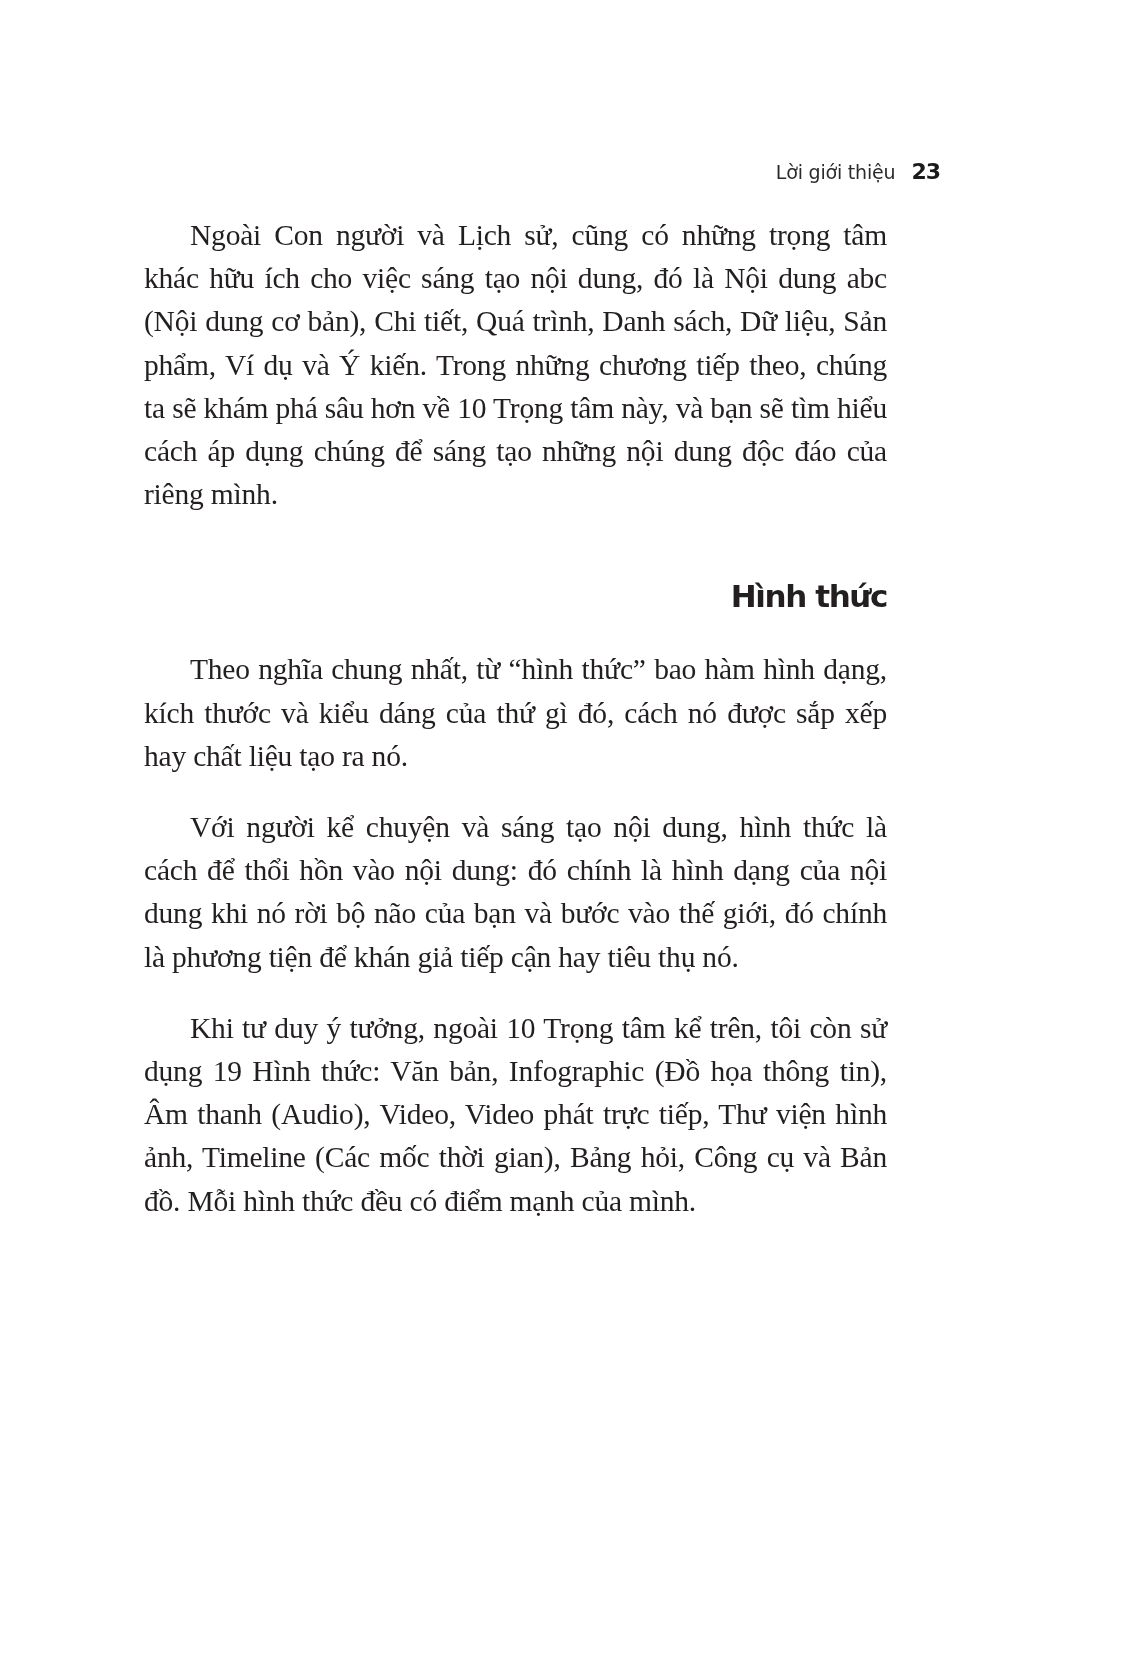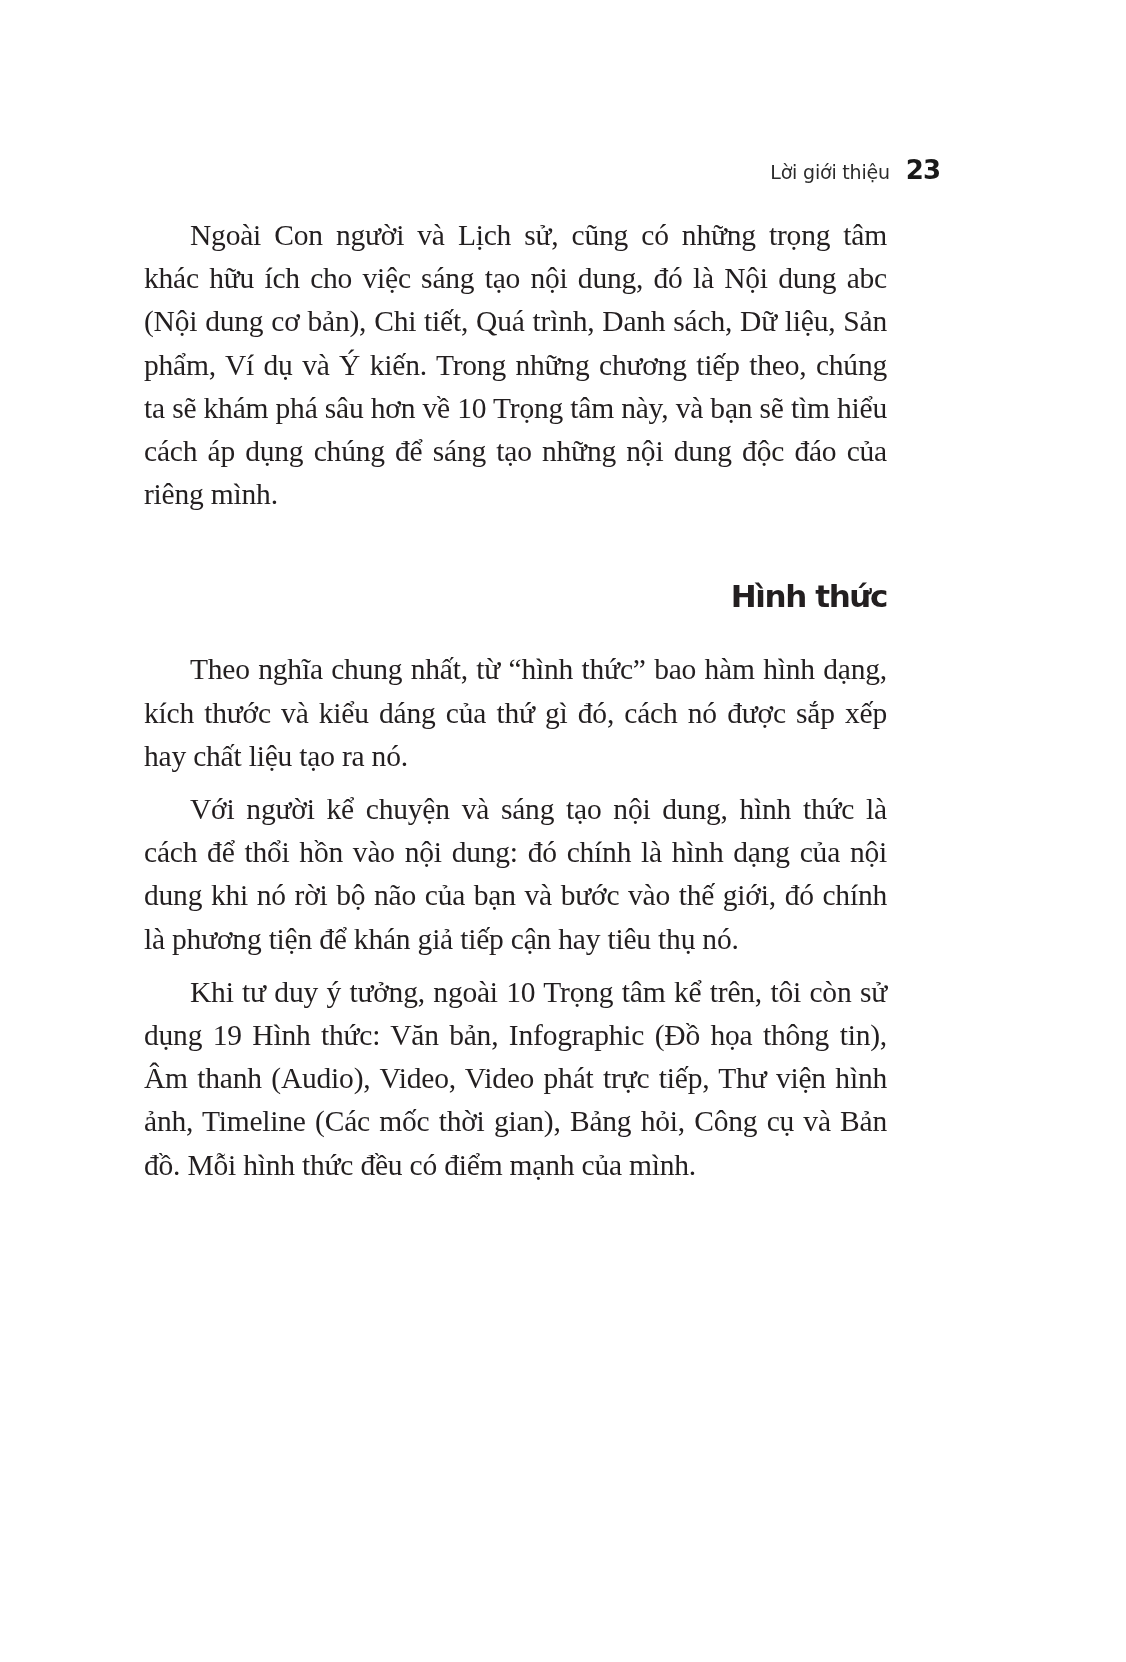--- a/index.html
+++ b/index.html
@@ -32,42 +32,42 @@
     }
     .rh-title {
       font-size: 23px;
       color: #2b2b2b;
       letter-spacing: -0.3px;
       margin-right: 20px;
     }
     .rh-page {
       font-family: "DejaVu Sans", sans-serif;
       font-weight: bold;
-      font-size: 26px;
+      font-size: 22px;
       color: #1a1a1a;
       letter-spacing: -1px;
     }
     .content {
       position: absolute;
       left: 144px;
       top: 214px;
       width: 743px;
       font-family: "Liberation Serif", "DejaVu Serif", serif;
       font-size: 29.5px;
       line-height: 43.2px;
       color: #231f20;
     }
     .para {
       margin: 0;
       text-indent: 46px;
       text-align: justify;
       letter-spacing: -0.2px;
     }
     .para + .para {
-      margin-top: 10px;
+      margin-top: 28px;
     }
     .section-heading {
       font-family: "DejaVu Sans", sans-serif;
       font-weight: bold;
       font-size: 31px;
       letter-spacing: -1.4px;
       color: #231f20;
       margin: 60px 0 32px 0;
       line-height: 40px;
       text-align: right;

